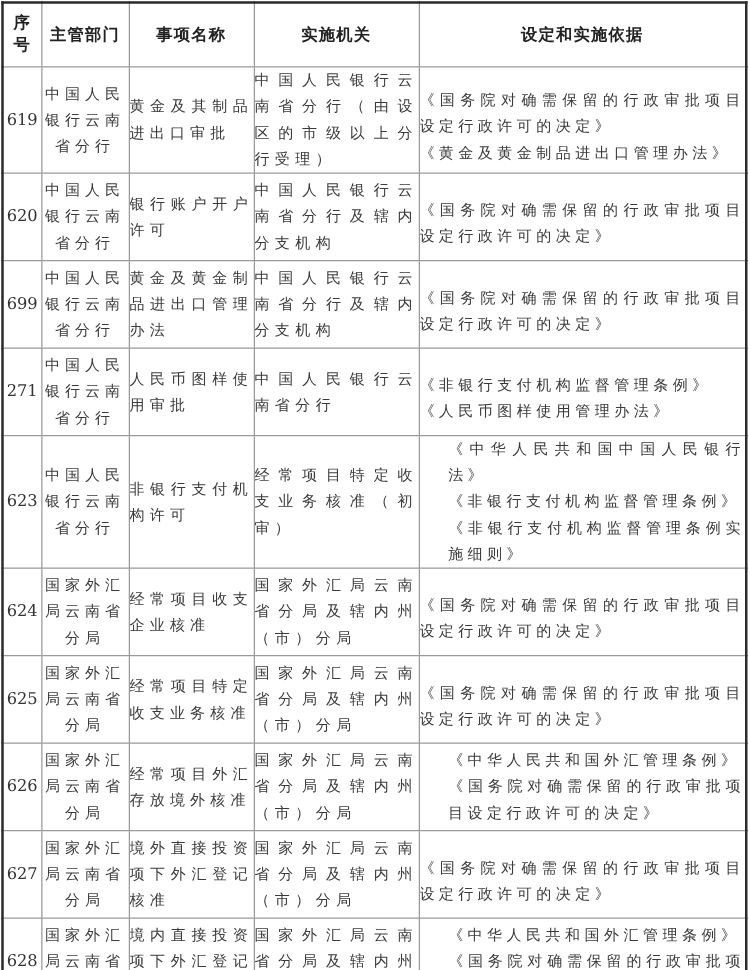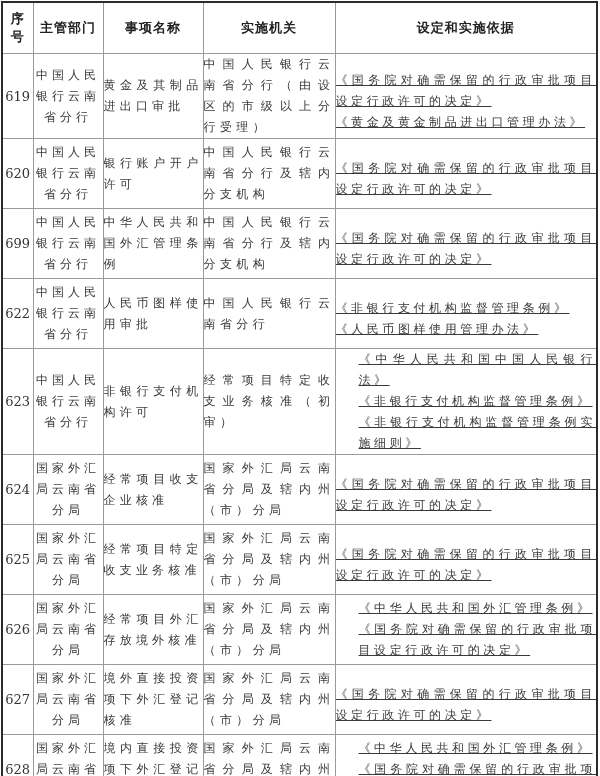--- a/index.html
+++ b/index.html
@@ -64,21 +64,21 @@
       text-align: justify;
       font-size: 12px;
       line-height: 21px;
       letter-spacing: 4.2px;
       padding-left: 6px;
       padding-right: 1px;
       word-break: break-all;
     }
     td.org { letter-spacing: 4.4px; padding-left: 5px; }
     td.basis { letter-spacing: 3.6px; padding-left: 5px; vertical-align: top; }
-    td.basis .basis-inner { padding-top: 10px; text-decoration: underline; }
+    td.basis .basis-inner { padding-top: 10px; }
     td.basis.center-v { vertical-align: middle; padding-left: 23px; }
     td.basis.center-v .basis-inner { padding-top: 0; }
     .basis-line { display: block; }
 
     tr.h70 td { height: 69px; }
     tr.h90 td { height: 89px; }
   </style>
 </head>
 <body>
 
@@ -119,30 +119,30 @@
       <td class="org">中国人民银行云南省分行及辖内分支机构</td>
       <td class="basis">
           <div class="basis-inner">
         <span class="basis-line">《国务院对确需保留的行政审批项目设定行政许可的决定》</span>
       </div>
         </td>
     </tr>
     <tr class="h70">
       <td class="no">699</td>
       <td class="dept">中国人民银行云南省分行</td>
-      <td class="item">中华人民共和国外汇管理条例</td>
+      <td class="item">黄金及黄金制品进出口管理办法</td>
       <td class="org">中国人民银行云南省分行及辖内分支机构</td>
       <td class="basis">
           <div class="basis-inner">
         <span class="basis-line">《国务院对确需保留的行政审批项目设定行政许可的决定》</span>
       </div>
         </td>
     </tr>
     <tr class="h70">
-      <td class="no">622</td>
+      <td class="no">271</td>
       <td class="dept">中国人民银行云南省分行</td>
       <td class="item">人民币图样使用审批</td>
       <td class="org">中国人民银行云南省分行</td>
       <td class="basis">
           <div class="basis-inner">
         <span class="basis-line">《非银行支付机构监督管理条例》</span>
         <span class="basis-line">《人民币图样使用管理办法》</span>
       </div>
         </td>
     </tr>

